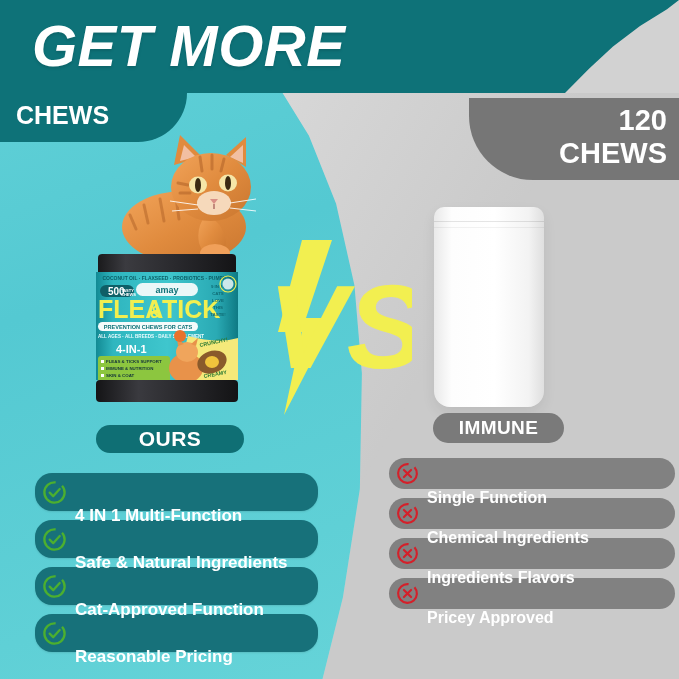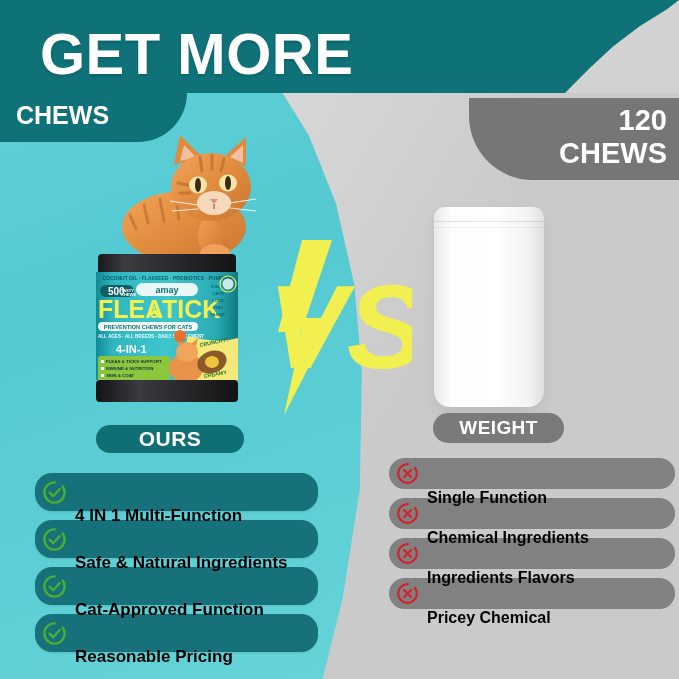--- a/index.html
+++ b/index.html
@@ -16,23 +16,23 @@
                       41.5% 13.5%, 37% 9%, 32% 5.5%, 26% 2.5%, 20% 0%);}
   .others-panel-shade{position:absolute;top:0;left:0;width:679px;height:679px;
     background:linear-gradient(120deg,rgba(255,255,255,.45),rgba(0,0,0,.04) 60%);
     clip-path:inherit;pointer-events:none;}
 
   
   .header-band{position:absolute;top:0;left:0;width:679px;height:93px;background:#0e7278;}
   .header-band::after{content:"";position:absolute;right:0;top:0;width:300px;height:93px;
     background:#d2d2d2;
     clip-path:polygon(100% 0,100% 100%,62% 100%,70% 74%,78% 50%,87% 28%,96% 10%,100% 0);}
-  .get-more{position:absolute;top:14px;left:32px;margin:8px;
+  .get-more{position:absolute;top:14px;left:32px;margin:0;
     font-size:58px;line-height:64px;font-weight:bold;color:#fff;letter-spacing:.5px;
-    text-shadow:0 2px 3px rgba(0,0,0,.13);}
+    text-shadow:0 2px 3px rgba(0,0,0,.13);font-style:italic;}
 
   
   .ours-count{position:absolute;top:93px;left:0;width:187px;padding:7px 14px 12px 16px;
     background:#0e7278;border-bottom-right-radius:66px;box-sizing:border-box;}
   .ours-count .l1{color:#fff;font-size:23px;line-height:30px;font-weight:bold;white-space:nowrap;}
   .ours-count .l1 .big{font-size:32px;}
   .ours-count .l2{color:#fff;font-size:25px;line-height:30px;font-weight:bold;}
 
   
   .others-count{position:absolute;top:98px;right:0;width:210px;
@@ -70,21 +70,21 @@
   .others-title span{color:#fff;font-size:19px;font-weight:bold;letter-spacing:.4px;}
 
   .ours-list{position:absolute;left:35px;top:473px;width:283px;}
   .others-list{position:absolute;left:389px;top:458px;width:286px;}
 
   .pill{display:flex;align-items:center;border-radius:17px;box-sizing:border-box;}
   .ours-list .pill{height:38px;margin-bottom:9px;background:#17717a;padding-left:6px;
     box-shadow:0 1px 2px rgba(0,0,0,.10);}
   .others-list .pill{height:31px;margin-bottom:9px;background:#818181;padding-left:6px;}
 
-  .pill .txt{color:#000000;font-size:17px;font-weight:bold;margin-left:7px;white-space:nowrap;margin-top:48px;}
+  .pill .txt{color:#ffffff;font-size:17px;font-weight:bold;margin-left:7px;white-space:nowrap;margin-top:48px;}
   .others-list .pill .txt{font-size:16px;}
 
   .ico{width:27px;height:27px;flex:0 0 27px;}
   .others-list .ico{width:25px;height:25px;flex:0 0 25px;}
 </style>
 </head>
 <body>
 
 <div class="stage">
 
@@ -260,21 +260,21 @@
 
     <path d="M40 0 L16 92 L40 92 L22 175 L72 78 L44 78 L70 0 Z" fill="#f2ef50"></path>
     <text x="6" y="128" font-family="Liberation Sans, sans-serif" font-size="118" font-weight="bold" font-style="italic" fill="#f2ef50">VS</text>
   </svg>
 
   <div class="ours-title">
     <span>OURS</span>
   </div>
 
   <div class="others-title">
-    <span>WEIGHT</span>
+    <span>IMMUNE</span>
   </div>
 
   <div class="ours-list">
     <div class="pill">
       <svg class="ico" viewBox="0 0 28 28">
         <circle cx="14" cy="14" r="10.5" fill="none" stroke="#4caf2f" stroke-width="2.4" stroke-dasharray="58 12" transform="rotate(-42 14 14)"></circle>
         <path d="M9 14.2 L12.6 17.8 L19.4 10.4" fill="none" stroke="#4caf2f" stroke-width="2.4" stroke-linecap="round" stroke-linejoin="round"></path>
       </svg>
       <span class="txt">4 IN 1 Multi-Function</span>
     </div>
@@ -321,17 +321,17 @@
         <circle cx="14" cy="14" r="10.5" fill="none" stroke="#d4202a" stroke-width="2.4" stroke-dasharray="58 12" transform="rotate(-42 14 14)"></circle>
         <path d="M10 10 L18 18 M18 10 L10 18" stroke="#d4202a" stroke-width="2.4" stroke-linecap="round"></path>
       </svg>
       <span class="txt">Ingredients Flavors</span>
     </div>
     <div class="pill">
       <svg class="ico" viewBox="0 0 28 28">
         <circle cx="14" cy="14" r="10.5" fill="none" stroke="#d4202a" stroke-width="2.4" stroke-dasharray="58 12" transform="rotate(-42 14 14)"></circle>
         <path d="M10 10 L18 18 M18 10 L10 18" stroke="#d4202a" stroke-width="2.4" stroke-linecap="round"></path>
       </svg>
-      <span class="txt">Pricey Chemical</span>
+      <span class="txt">Pricey Approved</span>
     </div>
   </div>
 
 </div>
 
 </body></html>

